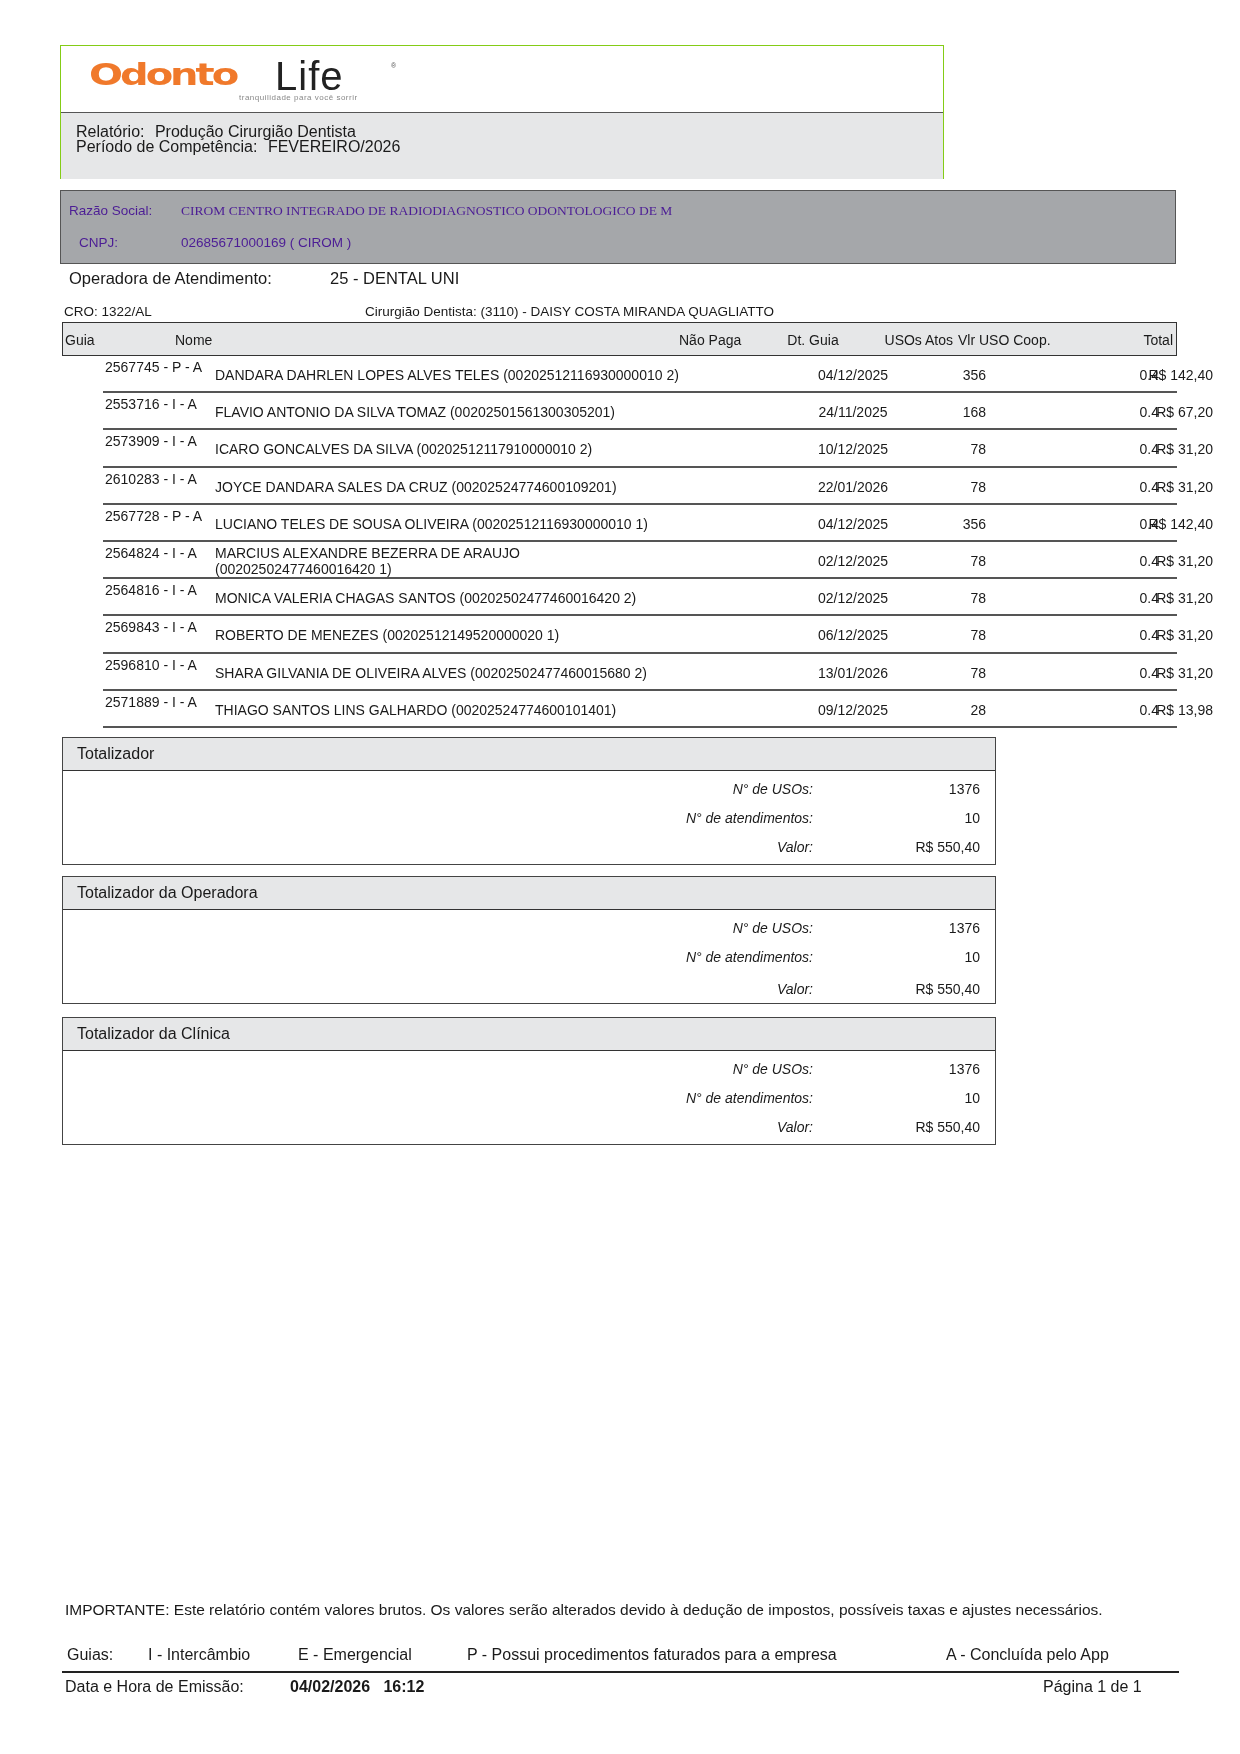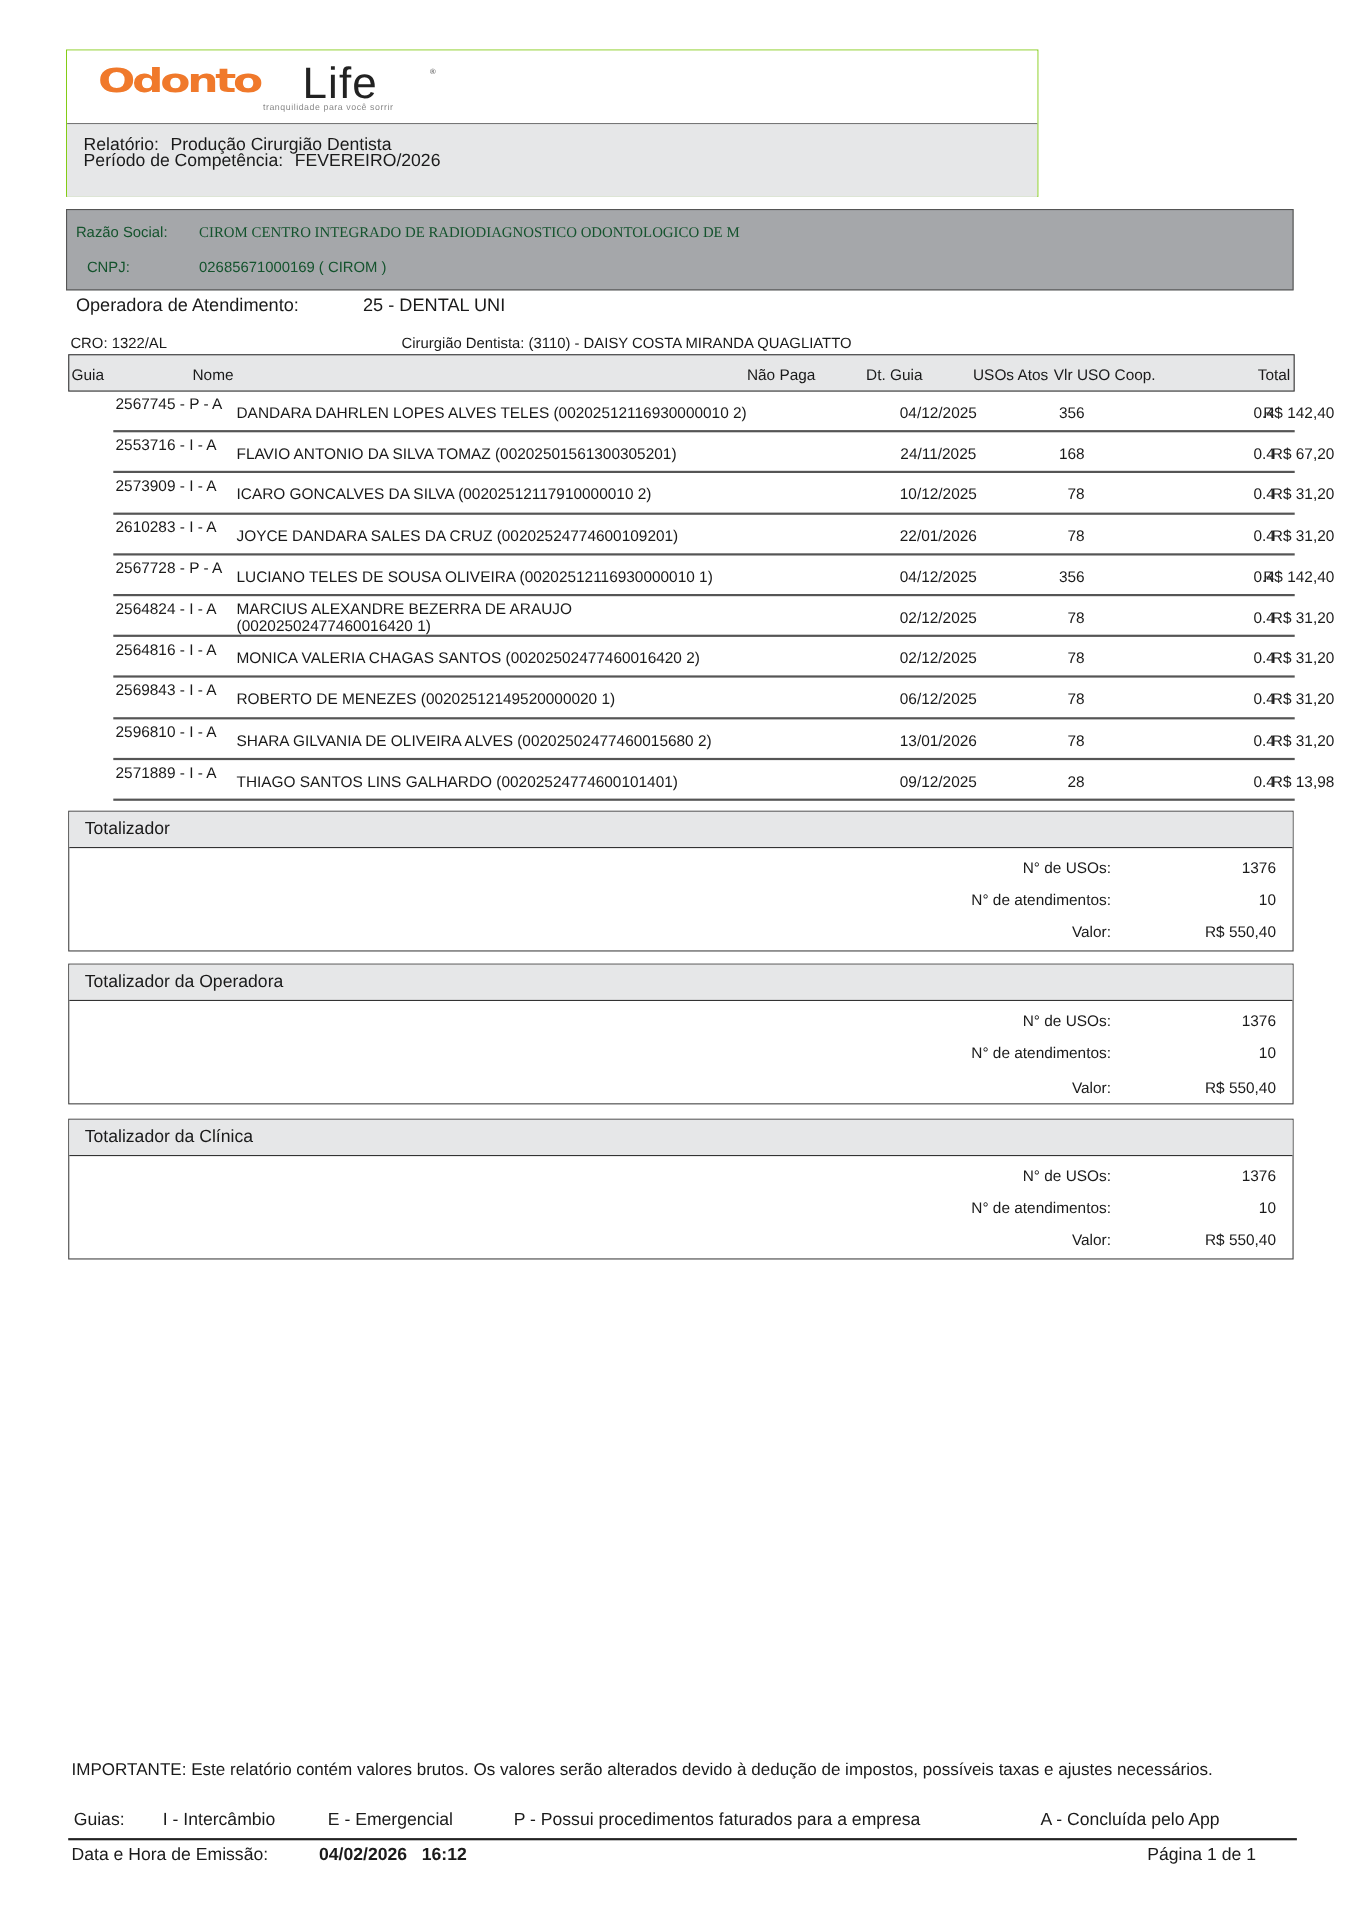--- a/index.html
+++ b/index.html
@@ -15,21 +15,21 @@
   .logo-odonto { font-family: "DejaVu Sans", sans-serif; font-weight: bold; font-size: 40px; color: #f0792b; letter-spacing: -3px; position: absolute; left: 0; top: 0; transform: scaleY(0.75); transform-origin: top left; line-height: 48px; }
   .logo-life { font-family: "Liberation Sans", sans-serif; font-size: 40px; color: #222; position: absolute; left: 186px; top: -2px; line-height: 44px; letter-spacing: 1px; font-weight: 300; }
   .logo-reg { position: absolute; left: 302px; top: 6px; font-size: 7px; color: #555; }
   .logo-tag { position: absolute; left: 150px; top: 37px; font-size: 8px; color: #888; letter-spacing: 0.5px; white-space: nowrap; }
   .report-info { position: absolute; left: 0; top: 67px; width: 100%; height: 66px; background: #e6e7e8; }
   .report-line { position: absolute; left: 15px; font-size: 16px; color: #1a1a1a; white-space: nowrap; }
   .report-line .lbl { margin-right: 6px; }
 
   
   .company { left: 60px; top: 190px; width: 1116px; height: 74px; background: #a5a7aa; border: 1px solid #555; }
-  .company .row { position: absolute; font-size: 13.5px; color: #14532d; white-space: nowrap; }
+  .company .row { position: absolute; font-size: 13.5px; color: #4c1d95; white-space: nowrap; }
 
   .operadora { left: 69px; top: 269px; font-size: 16.5px; white-space: nowrap; }
   .operadora .val { position: absolute; left: 261px; top: 0; }
 
   .cro-line { left: 64px; top: 304px; font-size: 13.5px; white-space: nowrap; width: 1116px; }
   .cro-line .dent { position: absolute; left: 301px; top: 0; }
 
   
   .table { left: 62px; top: 322px; width: 1115px; }
   .thead { position: relative; height: 34px; background: #e6e7e8; border: 1.5px solid #333; }
@@ -42,25 +42,25 @@
   .c-dt { left: 700px; width: 100px; text-align: center; }
   .c-usos { left: 800px; width: 83px; text-align: right; }
   .c-vlr { left: 883px; width: 173px; text-align: right; }
   .c-total { left: 1000px; width: 110px; text-align: right; }
   .trow .c-guia { top: 3px; }
   .trow .c-nome { top: 11px; }
   .trow .c-nome.two { top: 3px; line-height: 16px; }
   .trow .c-dt, .trow .c-usos, .trow .c-vlr, .trow .c-total { top: 11px; }
 
   
-  .tot { left: 62px; width: 1114px; height: 128px; border: 1.5px solid #444; }
+  .tot { left: 62px; width: 934px; height: 128px; border: 1.5px solid #444; }
   .tot .th { position: absolute; left: 0; top: 0; width: 100%; height: 33px; background: #e6e7e8; border-bottom: 1.5px solid #333; }
   .tot .th span { position: absolute; left: 14px; top: 7px; font-size: 16px; }
   .tot .line { position: absolute; left: 0; width: 100%; height: 20px; font-size: 14px; }
-  .tot .line .l { position: absolute; right: 165px; white-space: nowrap; }
+  .tot .line .l { position: absolute; right: 182px; white-space: nowrap; font-style: italic; }
   .tot .line .v { position: absolute; right: 15px; white-space: nowrap; text-align: right; }
 
   
   .important { left: 65px; top: 1600px; width: 1060px; font-size: 15.5px; line-height: 19px; }
   .legend { left: 67px; top: 1646px; font-size: 16px; white-space: nowrap; width: 1110px; height: 22px; }
   .legend span { position: absolute; top: 0; }
   .legend-rule { left: 62px; top: 1671px; width: 1117px; height: 2px; background: #222; }
   .emit { left: 65px; top: 1678px; font-size: 16px; white-space: nowrap; width: 1100px; height: 22px; }
   .emit span { position: absolute; top: 0; }
 </style>

